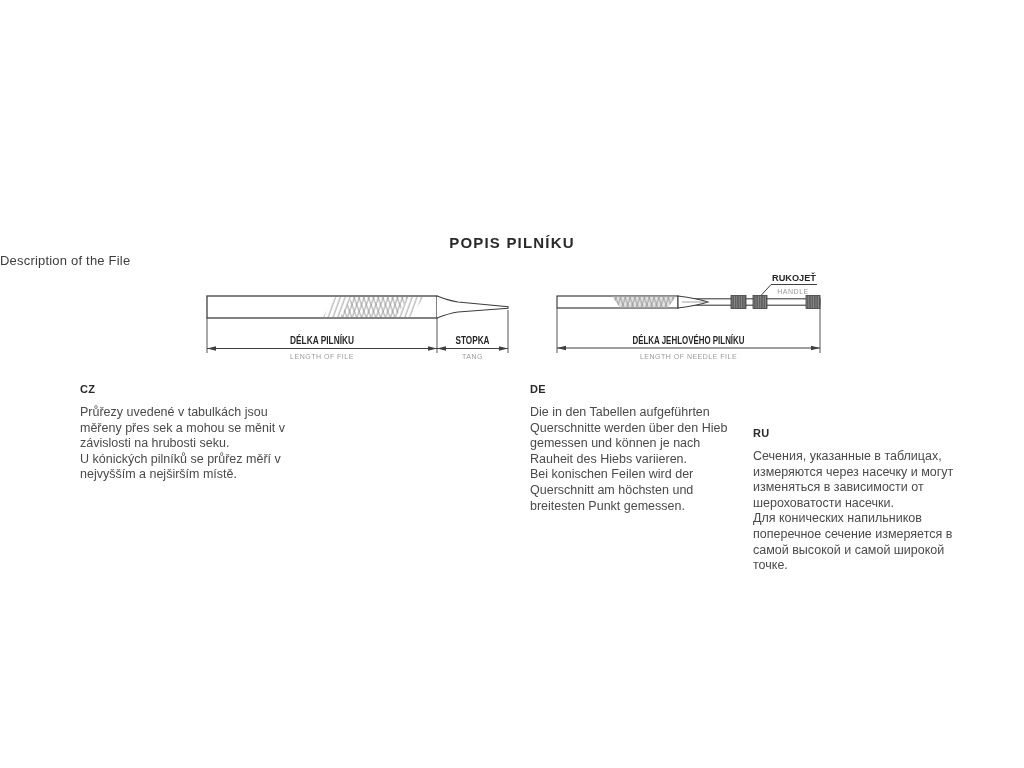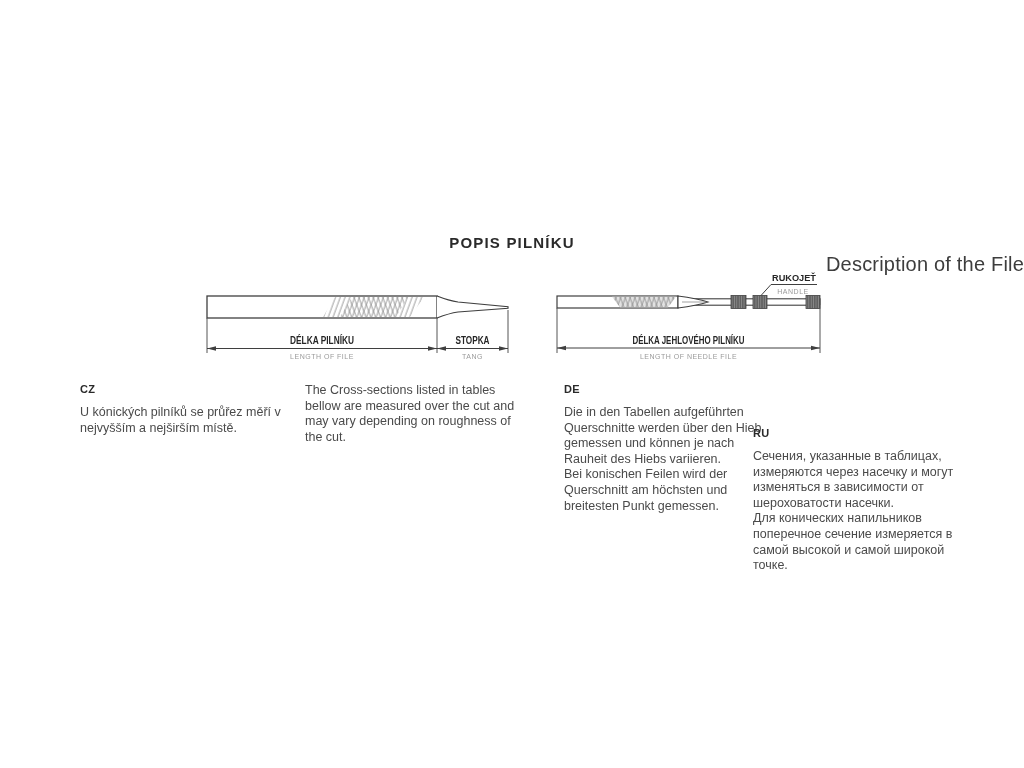--- a/index.html
+++ b/index.html
@@ -6,34 +6,34 @@
   body{
     width:1024px;height:768px;position:relative;background:#ffffff;
     font-family:"Liberation Sans",sans-serif;overflow:hidden;
   }
   .abs{position:absolute;}
   .page-title{
     top:234px;left:0;width:1024px;text-align:center;
     font-size:15px;font-weight:700;letter-spacing:1.2px;color:#2a2a2a;
   }
   .page-subtitle{
-    top:253px;left:0;width:1024px;text-align:right;
-    font-size:20px;font-weight:400;letter-spacing:0.2px;color:#3d3d3d;
+    top:253px;left:0;width:1024px;text-align:left;
+    font-size:13px;font-weight:400;letter-spacing:0.2px;color:#3d3d3d;
   }
   .lang-col{position:absolute;top:383px;}
   .lang-col h3{
     margin:0 0 10px 0;font-size:11px;font-weight:700;
     letter-spacing:0.4px;color:#2a2a2a;
   }
   .lang-col p{
     margin:0;font-size:12.5px;line-height:15.6px;color:#4a4a4a;
   }
   #col-cz{left:80px;width:212px;}
   #col-en{left:305px;width:210px;}
-  #col-de{left:530px;width:212px;margin-left:34px;}
+  #col-de{left:530px;width:212px;}
   #col-ru{left:753px;width:218px;margin-top:44px;}
   svg text{font-family:"Liberation Sans",sans-serif;}
   .dim-main{font-size:10.5px;font-weight:700;fill:#262626;}
   .dim-sub{font-size:7px;fill:#9a9a9a;letter-spacing:0.5px;}
 </style>
 </head>
 <body>
 
 <div class="abs page-title">POPIS PILNÍKU</div>
 <div class="abs page-subtitle">Description of the File</div>
@@ -108,25 +108,25 @@
     <polygon points="7,83 16,80.7 16,85.3"></polygon>
     <polygon points="270,83 261,80.7 261,85.3"></polygon>
   </g>
 
   <text class="dim-main" x="138.5" y="78.5" text-anchor="middle" textLength="112" lengthAdjust="spacingAndGlyphs">DÉLKA JEHLOVÉHO PILNÍKU</text>
   <text class="dim-sub" x="138.5" y="94" text-anchor="middle">LENGTH OF NEEDLE FILE</text>
 </svg>
 
 <section class="lang-col" id="col-cz">
   <h3>CZ</h3>
+  <p>Průřezy uvedené v tabulkách jsou měřeny přes sek a mohou se měnit v závislosti na hrubosti seku.</p>
   <p>U kónických pilníků se průřez měří v nejvyšším a nejširším místě.</p>
 </section>
 
 <section class="lang-col" id="col-en">
-  <p>The Cross-sections listed in tables bellow are measured over the cut and may vary depending on roughness of the cut.</p>
 </section>
 
 <section class="lang-col" id="col-de">
   <h3>DE</h3>
   <p>Die in den Tabellen aufgeführten Querschnitte werden über den Hieb gemessen und können je nach Rauheit des Hiebs variieren.</p>
   <p>Bei konischen Feilen wird der Querschnitt am höchsten und breitesten Punkt gemessen.</p>
 </section>
 
 <section class="lang-col" id="col-ru">
   <h3>RU</h3>

